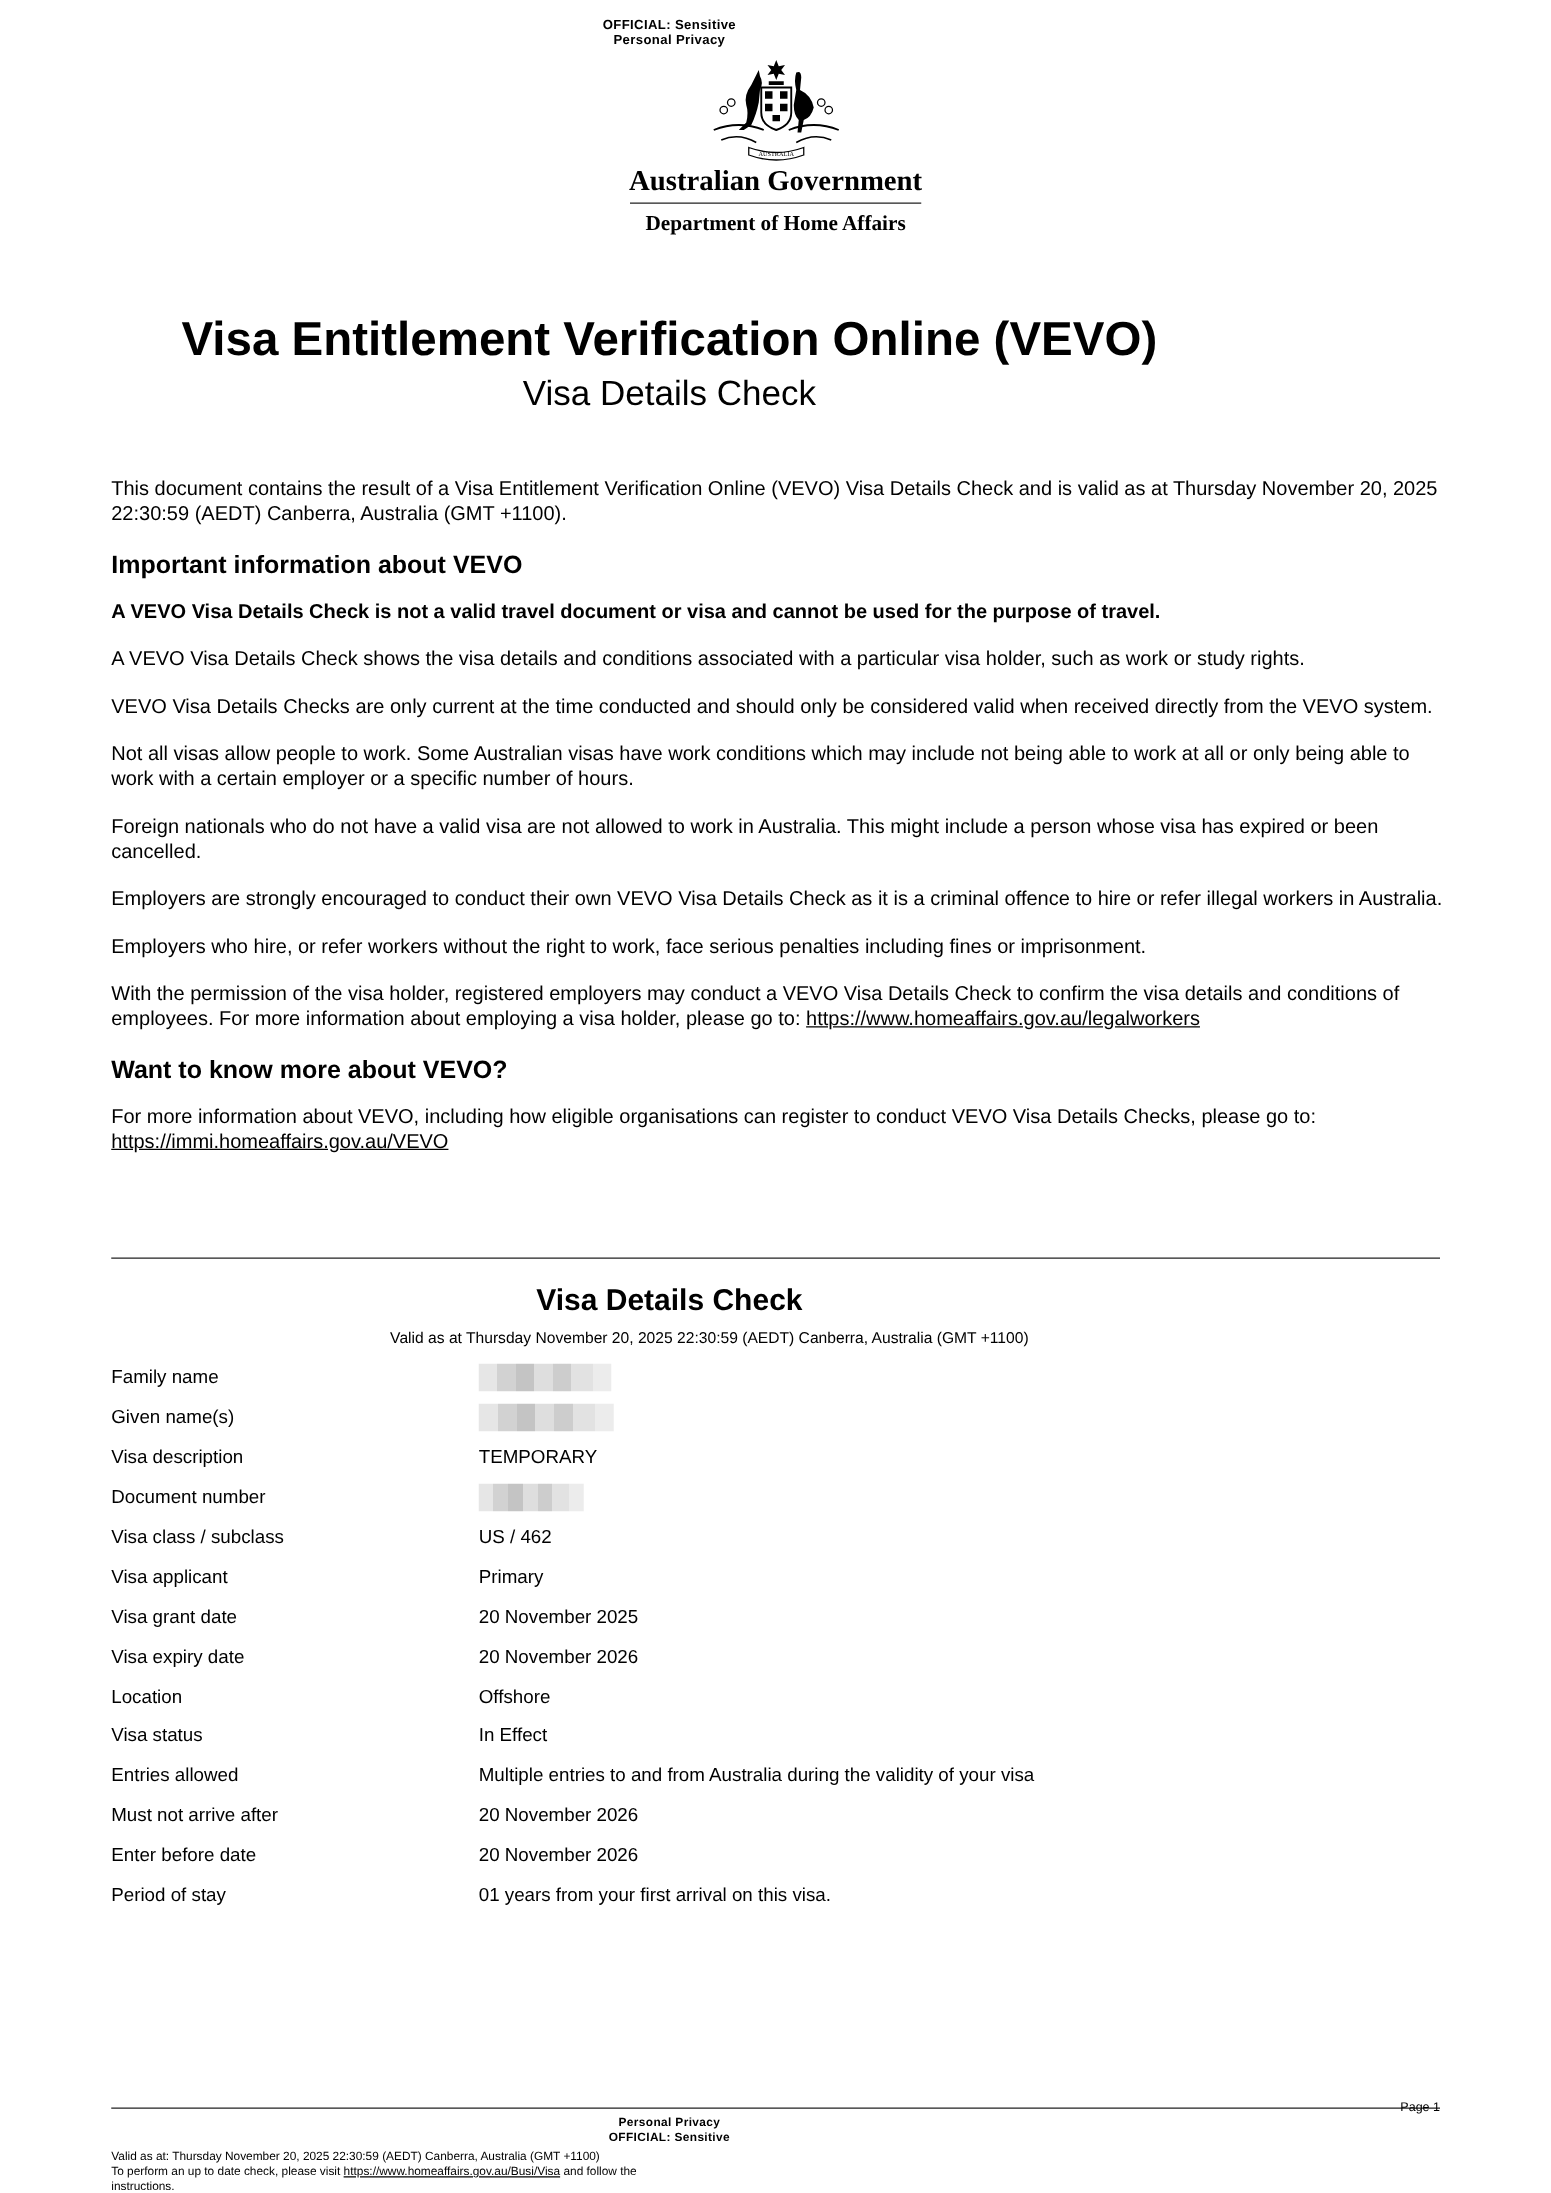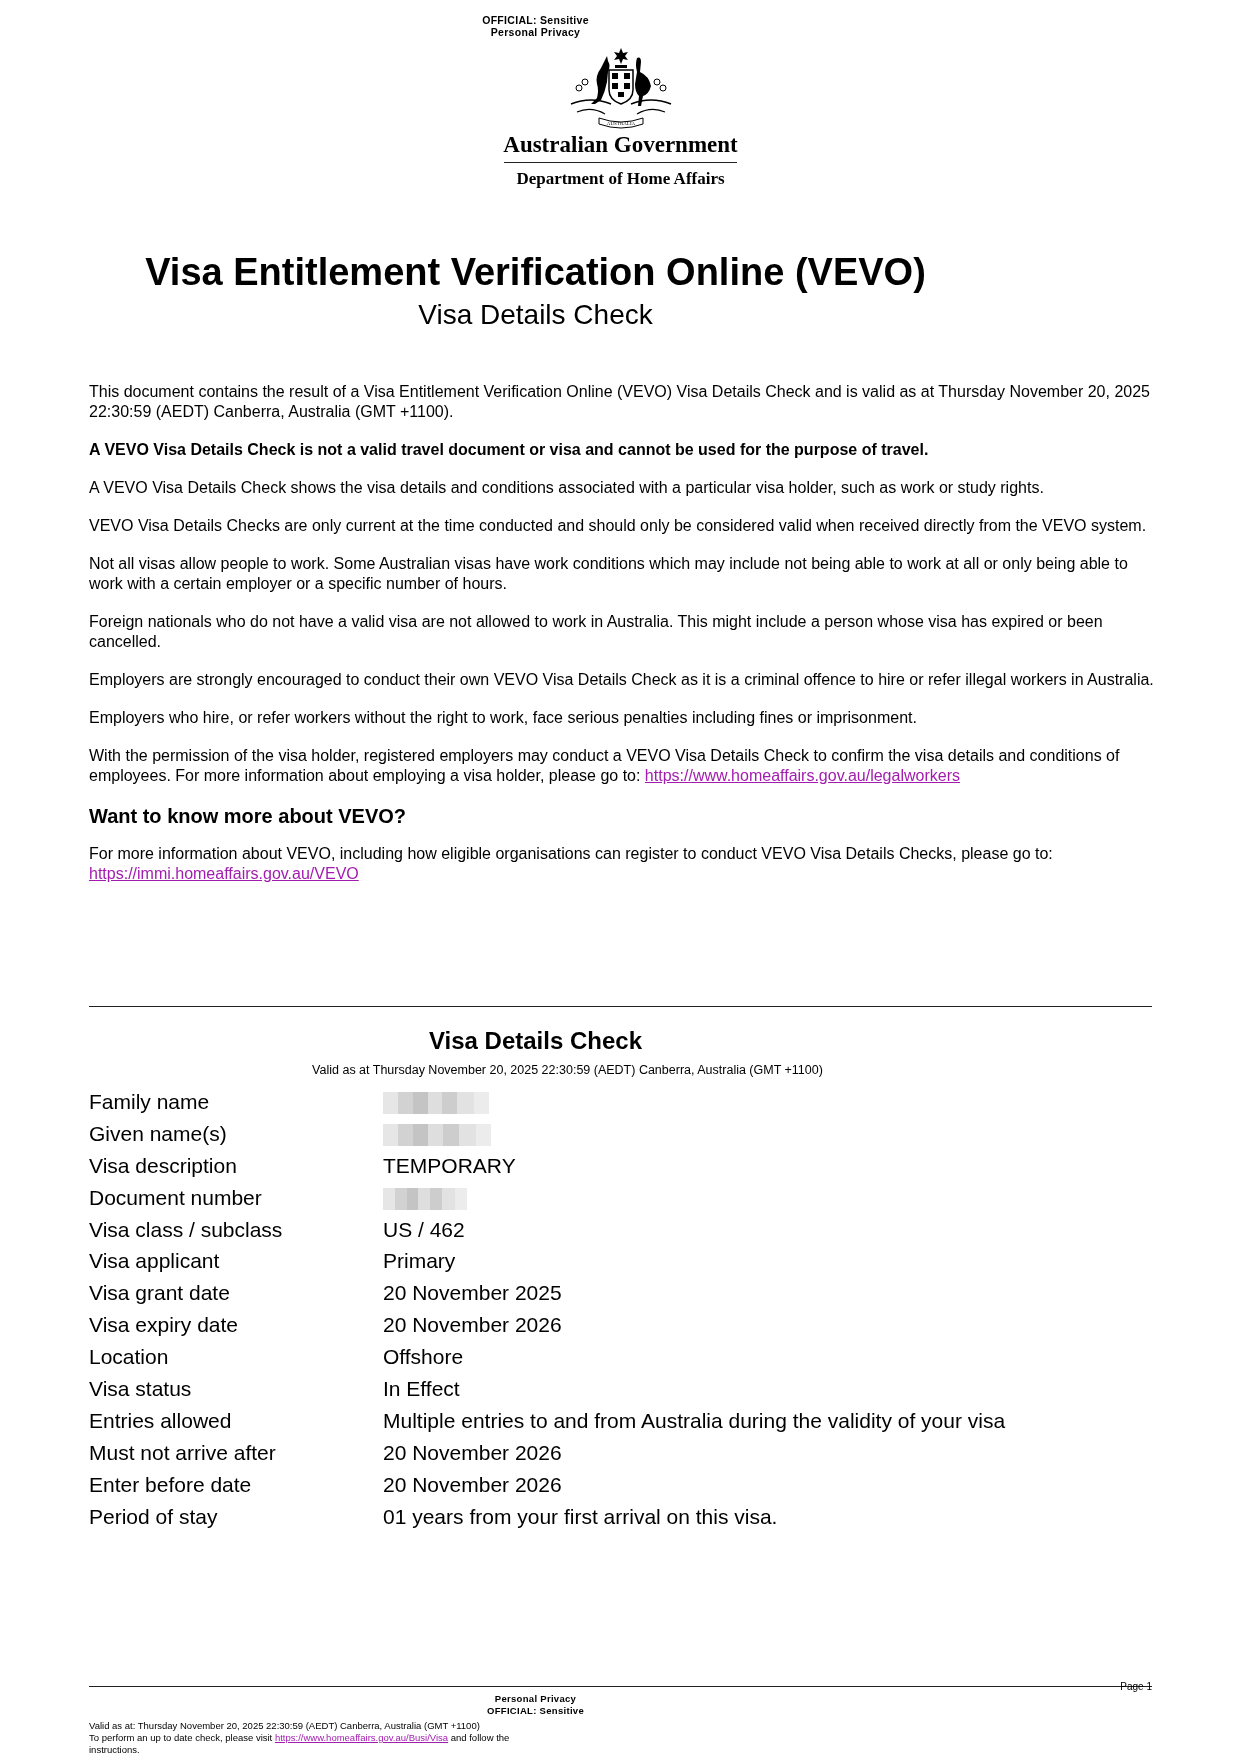--- a/index.html
+++ b/index.html
@@ -14,26 +14,26 @@
   .crest { display: block; margin: 0 auto; width: 120px; height: 86px; }
   .gov-name { font-family: "Liberation Serif", "DejaVu Serif", serif; font-weight: bold; font-size: 23px; text-align: center; line-height: 22px; margin-top: 2px; }
   .gov-rule { height: 0; border-top: 1.5px solid #222; margin: 6px 4px 6px 4px; }
   .dept-name { font-family: "Liberation Serif", "DejaVu Serif", serif; font-weight: bold; font-size: 17px; text-align: center; line-height: 20px; }
   .title { font-size: 38px; font-weight: bold; top: 252px; line-height: 40px; }
   .subtitle { font-size: 28px; top: 298px; line-height: 34px; }
   .body-text { left: 89px; width: 1065px; font-size: 16px; line-height: 20px; }
   .body-text p { margin: 0 0 18px 0; }
   .body-text h2 { font-size: 20px; font-weight: bold; margin: 0 0 16px 0; line-height: 24px; }
   .body-text p.bold { font-weight: bold; }
-  a.link { color: #a21caf; text-decoration: underline; }
+  a.link { color: #000000; text-decoration: underline; }
   .hr { left: 89px; width: 1063px; height: 0; border-top: 1.5px solid #222; }
   .vdc-title { font-size: 24px; font-weight: bold; top: 1026px; line-height: 30px; }
   .vdc-valid { font-size: 12.5px; top: 1062px; line-height: 16px; padding-left: 32px; }
   .details { left: 89px; top: 1086px; width: 1063px; }
-  .row { display: flex; height: 31.9px; align-items: center; font-size: 21px; }
+  .row { display: flex; height: 31.9px; align-items: center; font-size: 15px; }
   .row .lbl { width: 294px; }
   .row .val { flex: 1; }
   .redact { display: inline-block; height: 22px; vertical-align: middle;
     background:
       linear-gradient(90deg, #e6e6e6 0 14%, #d2d2d2 14% 28%, #c4c4c4 28% 42%, #dedede 42% 56%, #cdcdcd 56% 70%, #e2e2e2 70% 86%, #ececec 86% 100%);
   }
   .redact.r2 { width: 106px; }
   .redact.r3 { width: 84px; }
   .footer-rule { top: 1686px; }
   .footer-center { top: 1693px; font-size: 9.5px; font-weight: bold; line-height: 12px; letter-spacing: 0.3px; }
@@ -78,20 +78,21 @@
   <div class="gov-name">Australian Government</div>
   <div class="gov-rule"></div>
   <div class="dept-name">Department of Home Affairs</div>
 </div>
 
 <div class="abs center title">Visa Entitlement Verification Online (VEVO)</div>
 <div class="abs center subtitle">Visa Details Check</div>
 
 <div class="abs body-text" style="top:382px;">
   <p>This document contains the result of a Visa Entitlement Verification Online (VEVO) Visa Details Check and is valid as at Thursday November 20, 2025 22:30:59 (AEDT) Canberra, Australia (GMT +1100).</p>
+  <h2>Important information about VEVO</h2>
   <p class="bold">A VEVO Visa Details Check is not a valid travel document or visa and cannot be used for the purpose of travel.</p>
   <p>A VEVO Visa Details Check shows the visa details and conditions associated with a particular visa holder, such as work or study rights.</p>
   <p>VEVO Visa Details Checks are only current at the time conducted and should only be considered valid when received directly from the VEVO system.</p>
   <p>Not all visas allow people to work. Some Australian visas have work conditions which may include not being able to work at all or only being able to work with a certain employer or a specific number of hours.</p>
   <p>Foreign nationals who do not have a valid visa are not allowed to work in Australia. This might include a person whose visa has expired or been cancelled.</p>
   <p>Employers are strongly encouraged to conduct their own VEVO Visa Details Check as it is a criminal offence to hire or refer illegal workers in Australia.</p>
   <p>Employers who hire, or refer workers without the right to work, face serious penalties including fines or imprisonment.</p>
   <p><span>With the permission of the visa holder, registered employers may conduct a VEVO Visa Details Check to confirm the visa details and conditions of employees. For more information about employing a visa holder, please go to: </span><a class="link">https://www.homeaffairs.gov.au/legalworkers</a></p>
   <h2>Want to know more about VEVO?</h2>
   <p><span>For more information about VEVO, including how eligible organisations can register to conduct VEVO Visa Details Checks, please go to: </span><a class="link">https://immi.homeaffairs.gov.au/VEVO</a></p>

